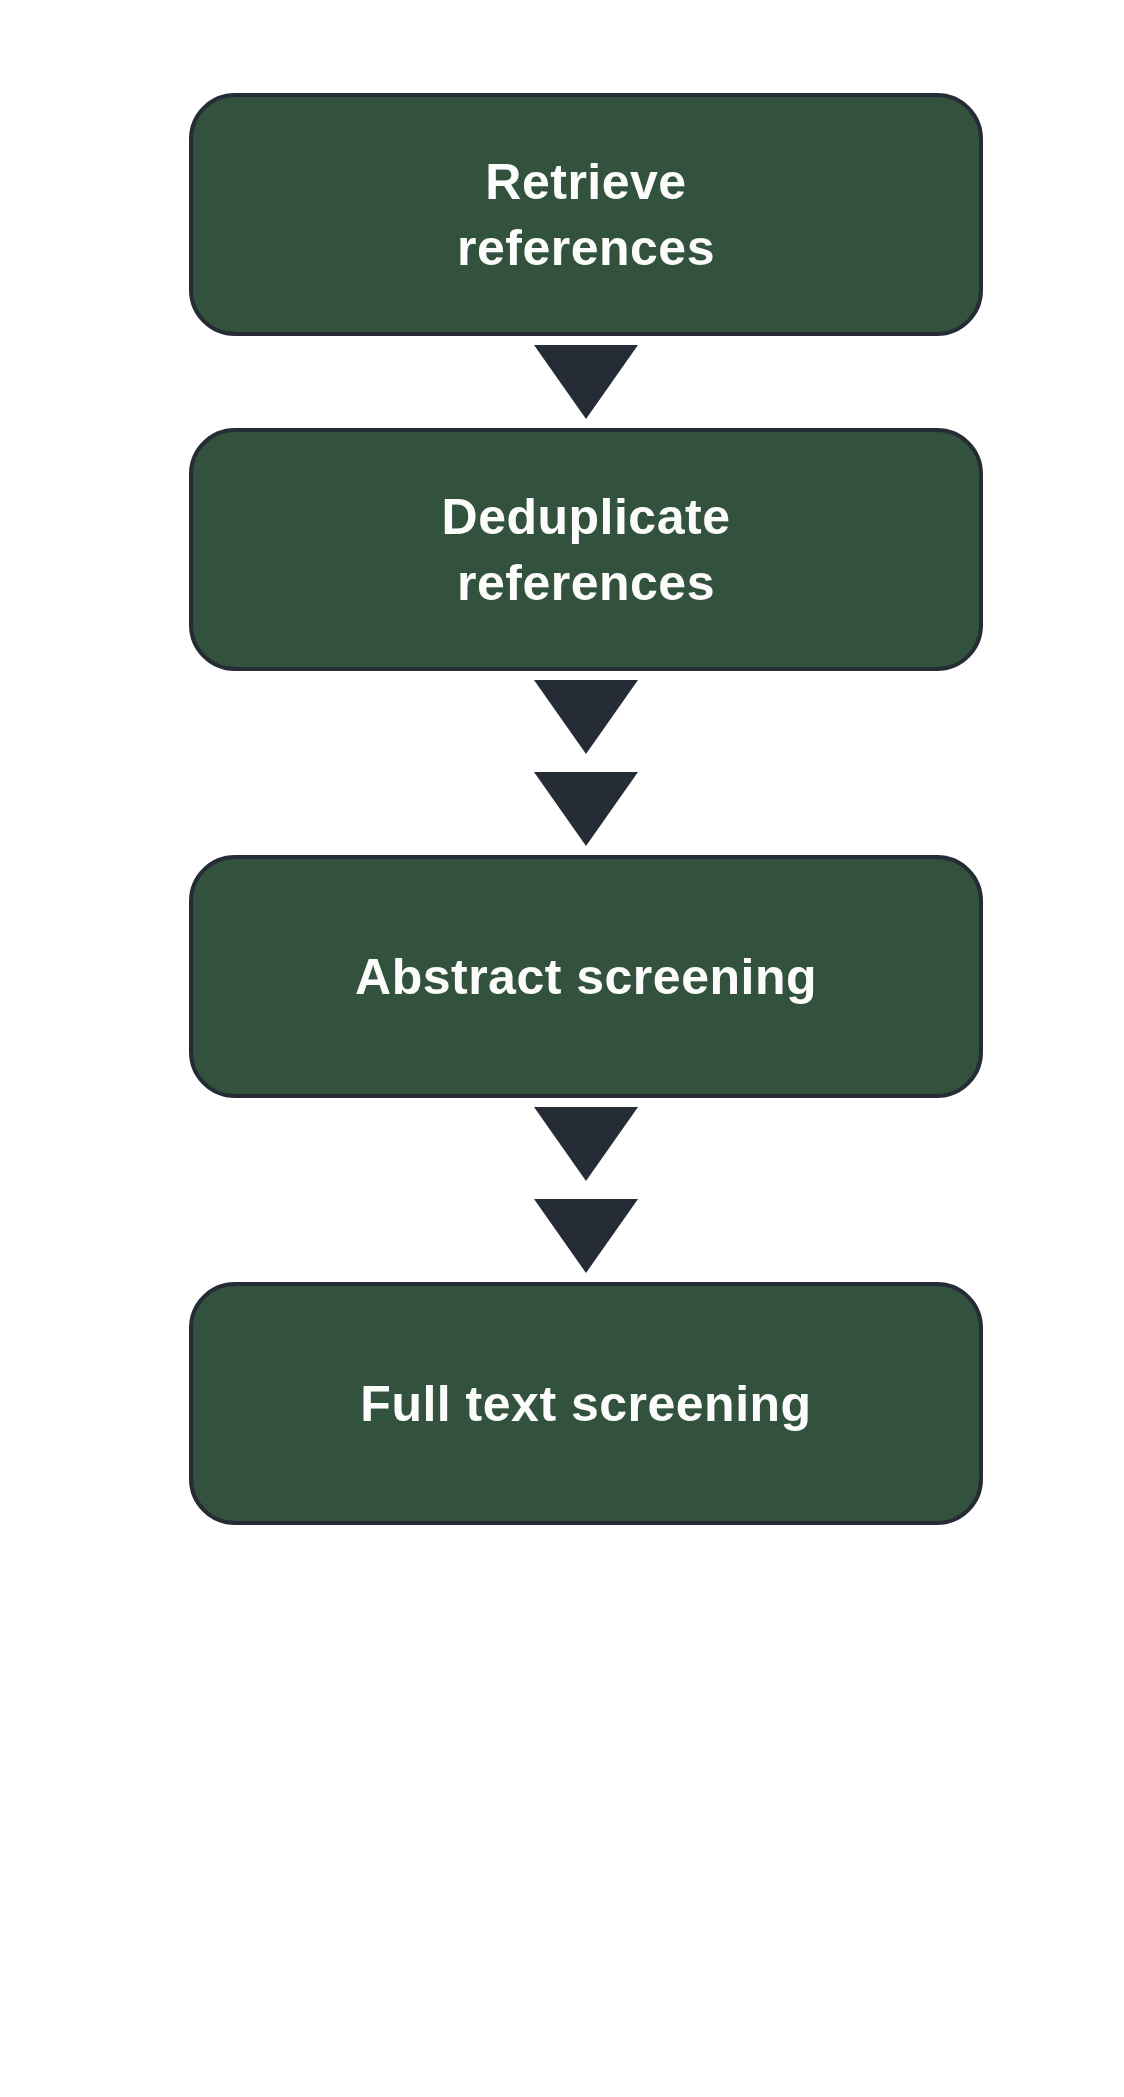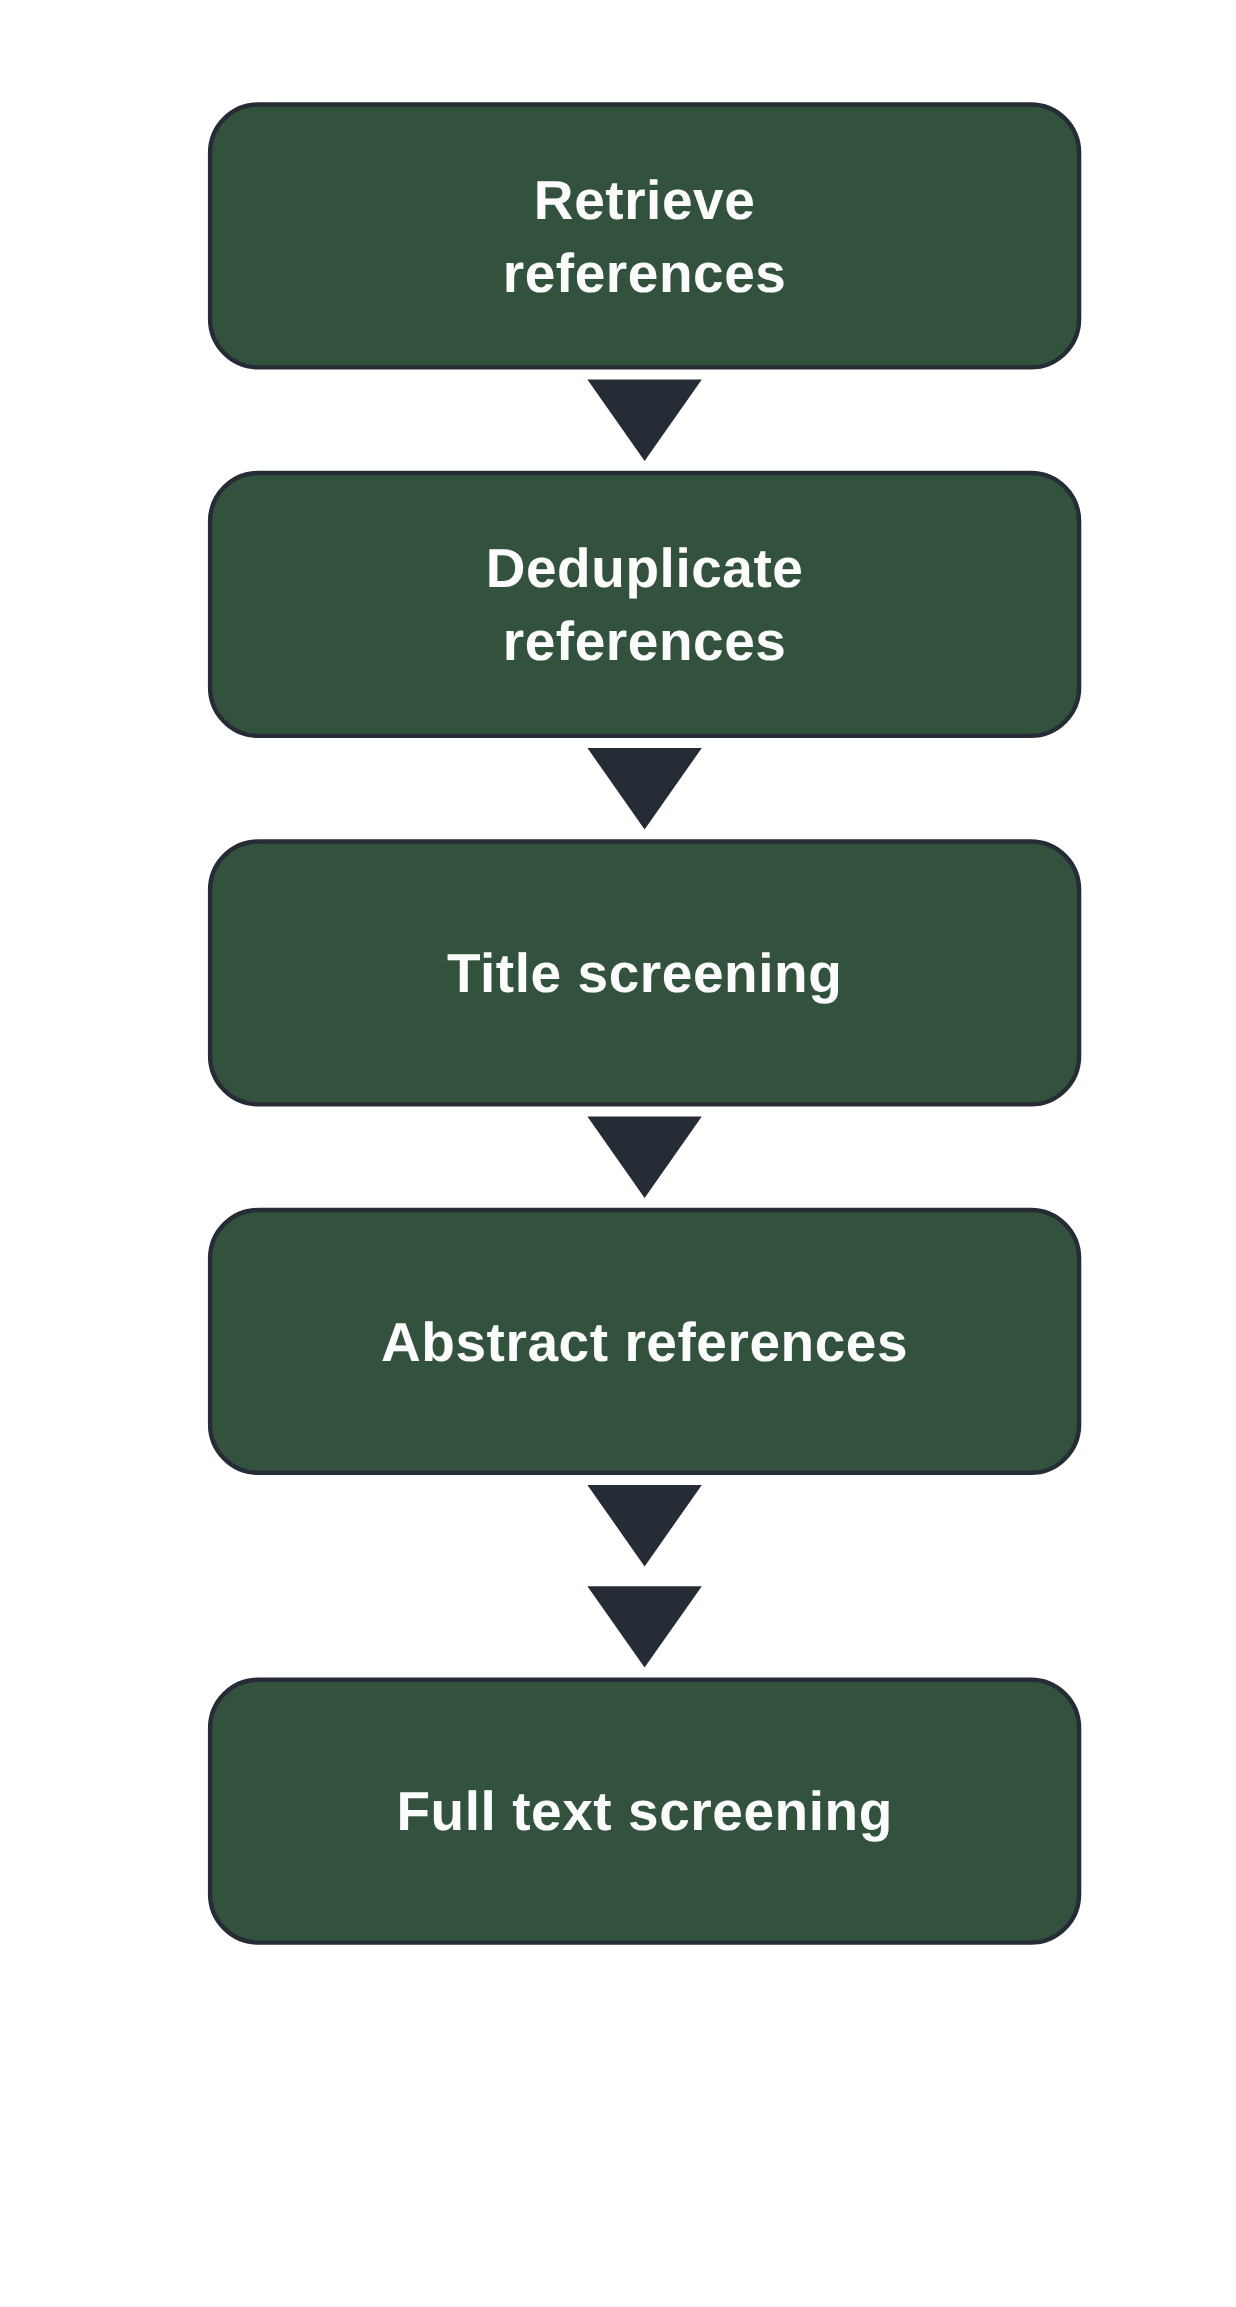--- a/index.html
+++ b/index.html
@@ -80,30 +80,27 @@
 
     <div class="flow-box">
       <span class="label">Deduplicate
 references</span>
     </div>
 
     <div class="gap">
       <div class="arrow-down"></div>
     </div>
 
-    <div class="flow-box">
-      <span class="label">Title screening</span>
-    </div>
 
     <div class="gap">
       <div class="arrow-down"></div>
     </div>
 
     <div class="flow-box">
-      <span class="label">Abstract references</span>
+      <span class="label">Abstract screening</span>
     </div>
 
     <div class="gap">
       <div class="arrow-down"></div>
     </div>
 
 
     <div class="gap">
       <div class="arrow-down"></div>
     </div>

